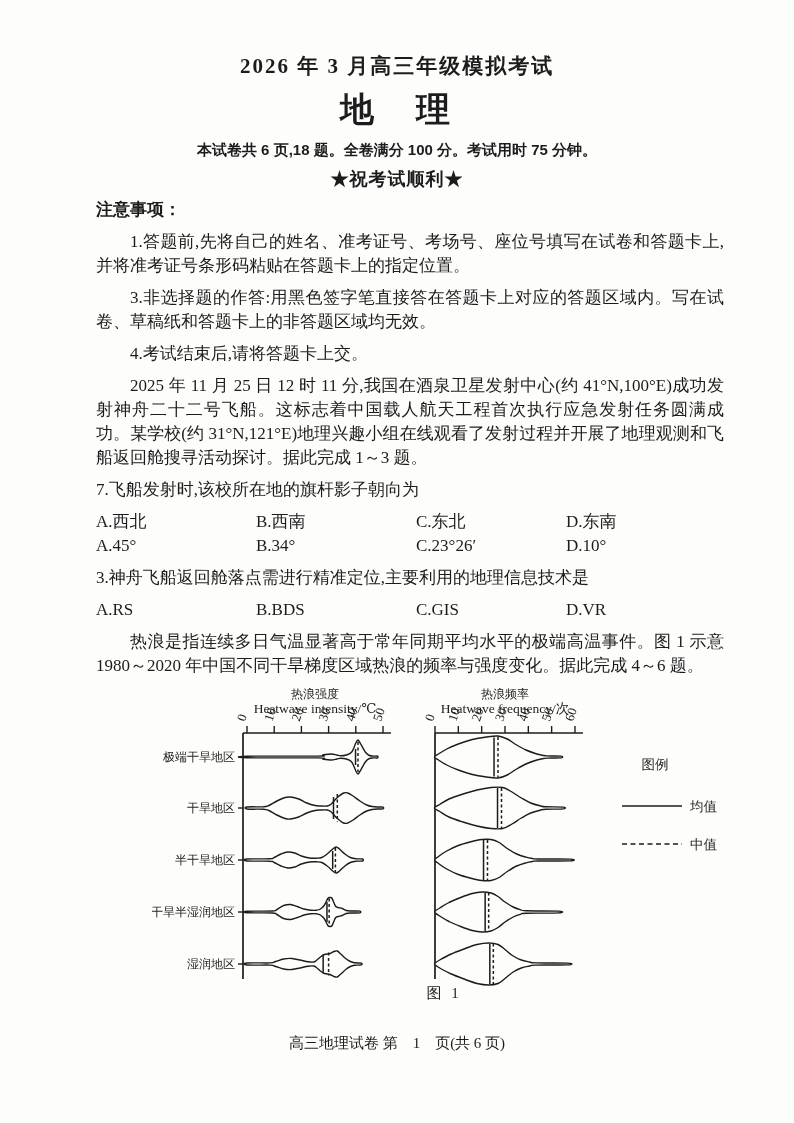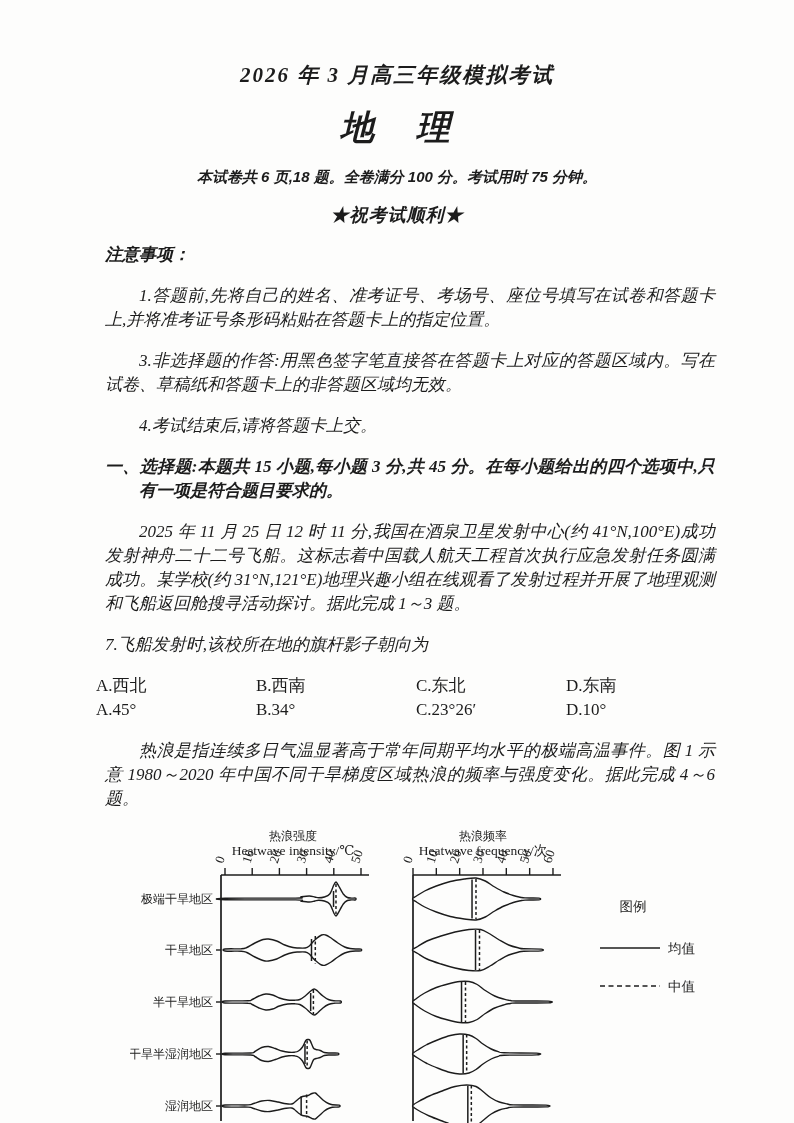--- a/index.html
+++ b/index.html
@@ -7,74 +7,82 @@
     position:relative;
     width:794px;height:1123px;
     margin:0 auto;
     background:#fdfdfc;
     box-sizing:border-box;
     padding:44px 62px 0 88px;
     font-family:"Liberation Serif","DejaVu Serif",serif;
     font-size:17px;line-height:24px;color:#1c1c1c;
     overflow:hidden;
   }
-  .page p{margin:17px;font-style:italic;}
+  .page p{margin:8px;}
   .ctr{text-align:center;transform:translateX(-13px);}
   .exam-title{font-size:21px;font-weight:700;letter-spacing:2px;line-height:28px;}
   .subject{font-size:34px;font-weight:900;line-height:44px;margin-top:8px;letter-spacing:4px;}
   .info{margin-top:10px;font-family:"Liberation Sans","DejaVu Sans",sans-serif;font-weight:700;font-size:15px;line-height:20px;}
   .wish{margin-top:6px;font-size:18px;font-weight:700;line-height:22px;letter-spacing:1px;}
   .notice-title{margin-top:4px;font-weight:700;}
   .notice-item{text-indent:2em;text-align:justify;}
   .sec-heading{font-weight:700;padding-left:2em;text-indent:-2em;text-align:justify;}
   .passage{text-indent:2em;text-align:justify;}
   .passage2{margin-top:4px;}
   .stem{text-align:justify;}
   .options{display:flex;margin-left:8px;}
   .options span{display:inline-block;}
   .options span:nth-child(1){width:160px;}
   .options span:nth-child(2){width:160px;}
   .options span:nth-child(3){width:150px;}
   .options span:nth-child(4){flex:1;}
-  .chart-wrap{margin:0 0 0 42px;}
+  .chart-wrap{margin:0 0 0 42px;text-align:right;}
   .footer{margin-top:14px;font-size:15px;}
 </style>
 </head>
 <body>
 
 <div class="page">
   <p class="exam-title ctr">2026 年 3 月高三年级模拟考试</p>
   <p class="subject ctr">地　理</p>
   <p class="info ctr">本试卷共 6 页,18 题。全卷满分 100 分。考试用时 75 分钟。</p>
   <p class="wish ctr">★祝考试顺利★</p>
 
   <p class="notice-title">注意事项：</p>
   <p class="notice-item">1.答题前,先将自己的姓名、准考证号、考场号、座位号填写在试卷和答题卡上,并将准考证号条形码粘贴在答题卡上的指定位置。</p>
   <p class="notice-item">3.非选择题的作答:用黑色签字笔直接答在答题卡上对应的答题区域内。写在试卷、草稿纸和答题卡上的非答题区域均无效。</p>
   <p class="notice-item">4.考试结束后,请将答题卡上交。</p>
 
-  <p class="sec-heading">一、选择题:本题共 15 小题,每小题 3 分,共 45 分。在每小题给出的四个选项中,只有一项是符合题目要求的。</p>
 
   <p class="passage">2025 年 11 月 25 日 12 时 11 分,我国在酒泉卫星发射中心(约 41°N,100°E)成功发射神舟二十二号飞船。这标志着中国载人航天工程首次执行应急发射任务圆满成功。某学校(约 31°N,121°E)地理兴趣小组在线观看了发射过程并开展了地理观测和飞船返回舱搜寻活动探讨。据此完成 1～3 题。</p>
 
   <div>
     <p class="stem">7.飞船发射时,该校所在地的旗杆影子朝向为</p>
     <div class="options">
       <span>A.西北</span>
       <span>B.西南</span>
       <span>C.东北</span>
       <span>D.东南</span>
     </div>
   </div>
   <div>
     <div class="options">
       <span>A.45°</span>
       <span>B.34°</span>
       <span>C.23°26′</span>
       <span>D.10°</span>
+    </div>
+  </div>
+  <div>
+    <p class="stem">3.神舟飞船返回舱落点需进行精准定位,主要利用的地理信息技术是</p>
+    <div class="options">
+      <span>A.RS</span>
+      <span>B.BDS</span>
+      <span>C.GIS</span>
+      <span>D.VR</span>
     </div>
   </div>
 
   <p class="passage passage2">热浪是指连续多日气温显著高于常年同期平均水平的极端高温事件。图 1 示意 1980～2020 年中国不同干旱梯度区域热浪的频率与强度变化。据此完成 4～6 题。</p>
 
   <div class="chart-wrap">
     <svg id="chart" width="580" height="330" viewBox="0 0 580 330">
         <g>
           <text x="163" y="12" text-anchor="middle" font-size="12" fill="#1c1c1c">热浪强度</text>
           <text x="163" y="27" text-anchor="middle" font-size="13.5" fill="#1c1c1c">Heatwave intensity/℃</text>

